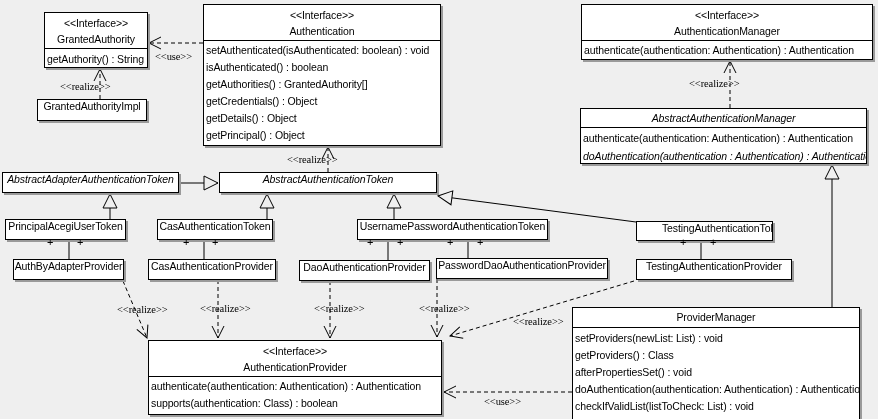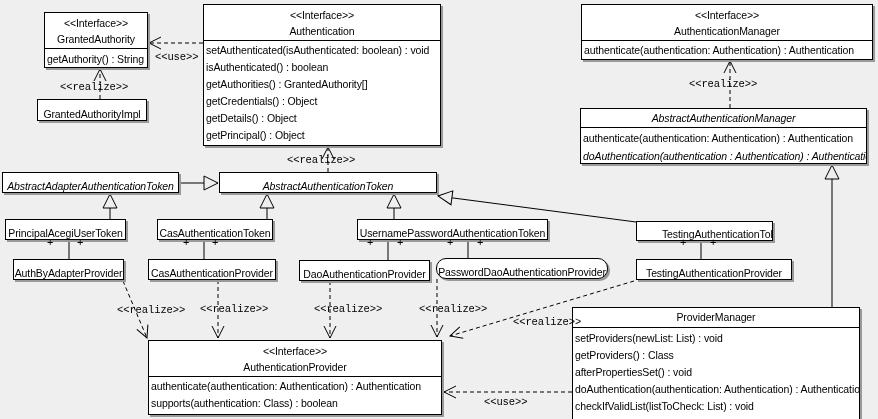--- a/index.html
+++ b/index.html
@@ -9,24 +9,24 @@
   .box{position:absolute;z-index:2;background:#fff;border:1px solid #000;
        box-shadow:2px 2px 0 #9a9a9a;box-sizing:border-box;overflow:hidden;
        font-size:10.5px;color:#000;letter-spacing:-0.1px;}
   .hdr{border-bottom:1px solid #000;text-align:center;}
   .stereo{display:block;line-height:15px;padding-top:3px;white-space:nowrap;}
   .cname{display:block;line-height:17px;white-space:nowrap;}
   .methods{padding:1px 0 0 2px;}
   .mrow{white-space:nowrap;overflow:hidden;}
   .m17{height:17px;line-height:17px;}
   .m18{height:18px;line-height:18px;}
-  .single{display:flex;align-items:flex-end;justify-content:center;white-space:nowrap;}
+  .single{display:flex;align-items:flex-start;justify-content:center;white-space:nowrap;}
   .it{font-style:italic;}
   .elabel{position:absolute;z-index:3;font-size:10.5px;color:#000;white-space:nowrap;
-          font-family:Liberation Mono, monospace;letter-spacing:-0.1px;}
+          font-family:Liberation Serif, serif;letter-spacing:-0.1px;}
   .plus{position:absolute;z-index:3;font-size:11px;color:#000;}
 </style>
 </head>
 <body>
 
 <div id="canvas">
 
   <svg id="edges" width="878" height="419">
     <defs>
       <marker id="tri" viewBox="0 0 16 16" refX="15" refY="8" markerWidth="16" markerHeight="16" orient="auto" markerUnits="userSpaceOnUse">
@@ -140,21 +140,21 @@
   </div>
 
   <div class="box single" style="left:148px;top:259px;width:128px;height:21px;">
     <span>CasAuthenticationProvider</span>
   </div>
 
   <div class="box single" style="left:299px;top:260px;width:131px;height:21px;">
     <span>DaoAuthenticationProvider</span>
   </div>
 
-  <div class="box single" style="left:436px;top:258px;width:172px;height:21px;border-radius:10px;">
+  <div class="box single" style="left:436px;top:258px;width:172px;height:21px;">
     <span>PasswordDaoAuthenticationProvider</span>
   </div>
 
   <div class="box single" style="left:636px;top:259px;width:156px;height:21px;">
     <span>TestingAuthenticationProvider</span>
   </div>
 
   <div class="box" style="left:148px;top:340px;width:294px;height:75px;">
     <div class="hdr">
       <span class="stereo">&lt;&lt;Interface&gt;&gt;</span>

